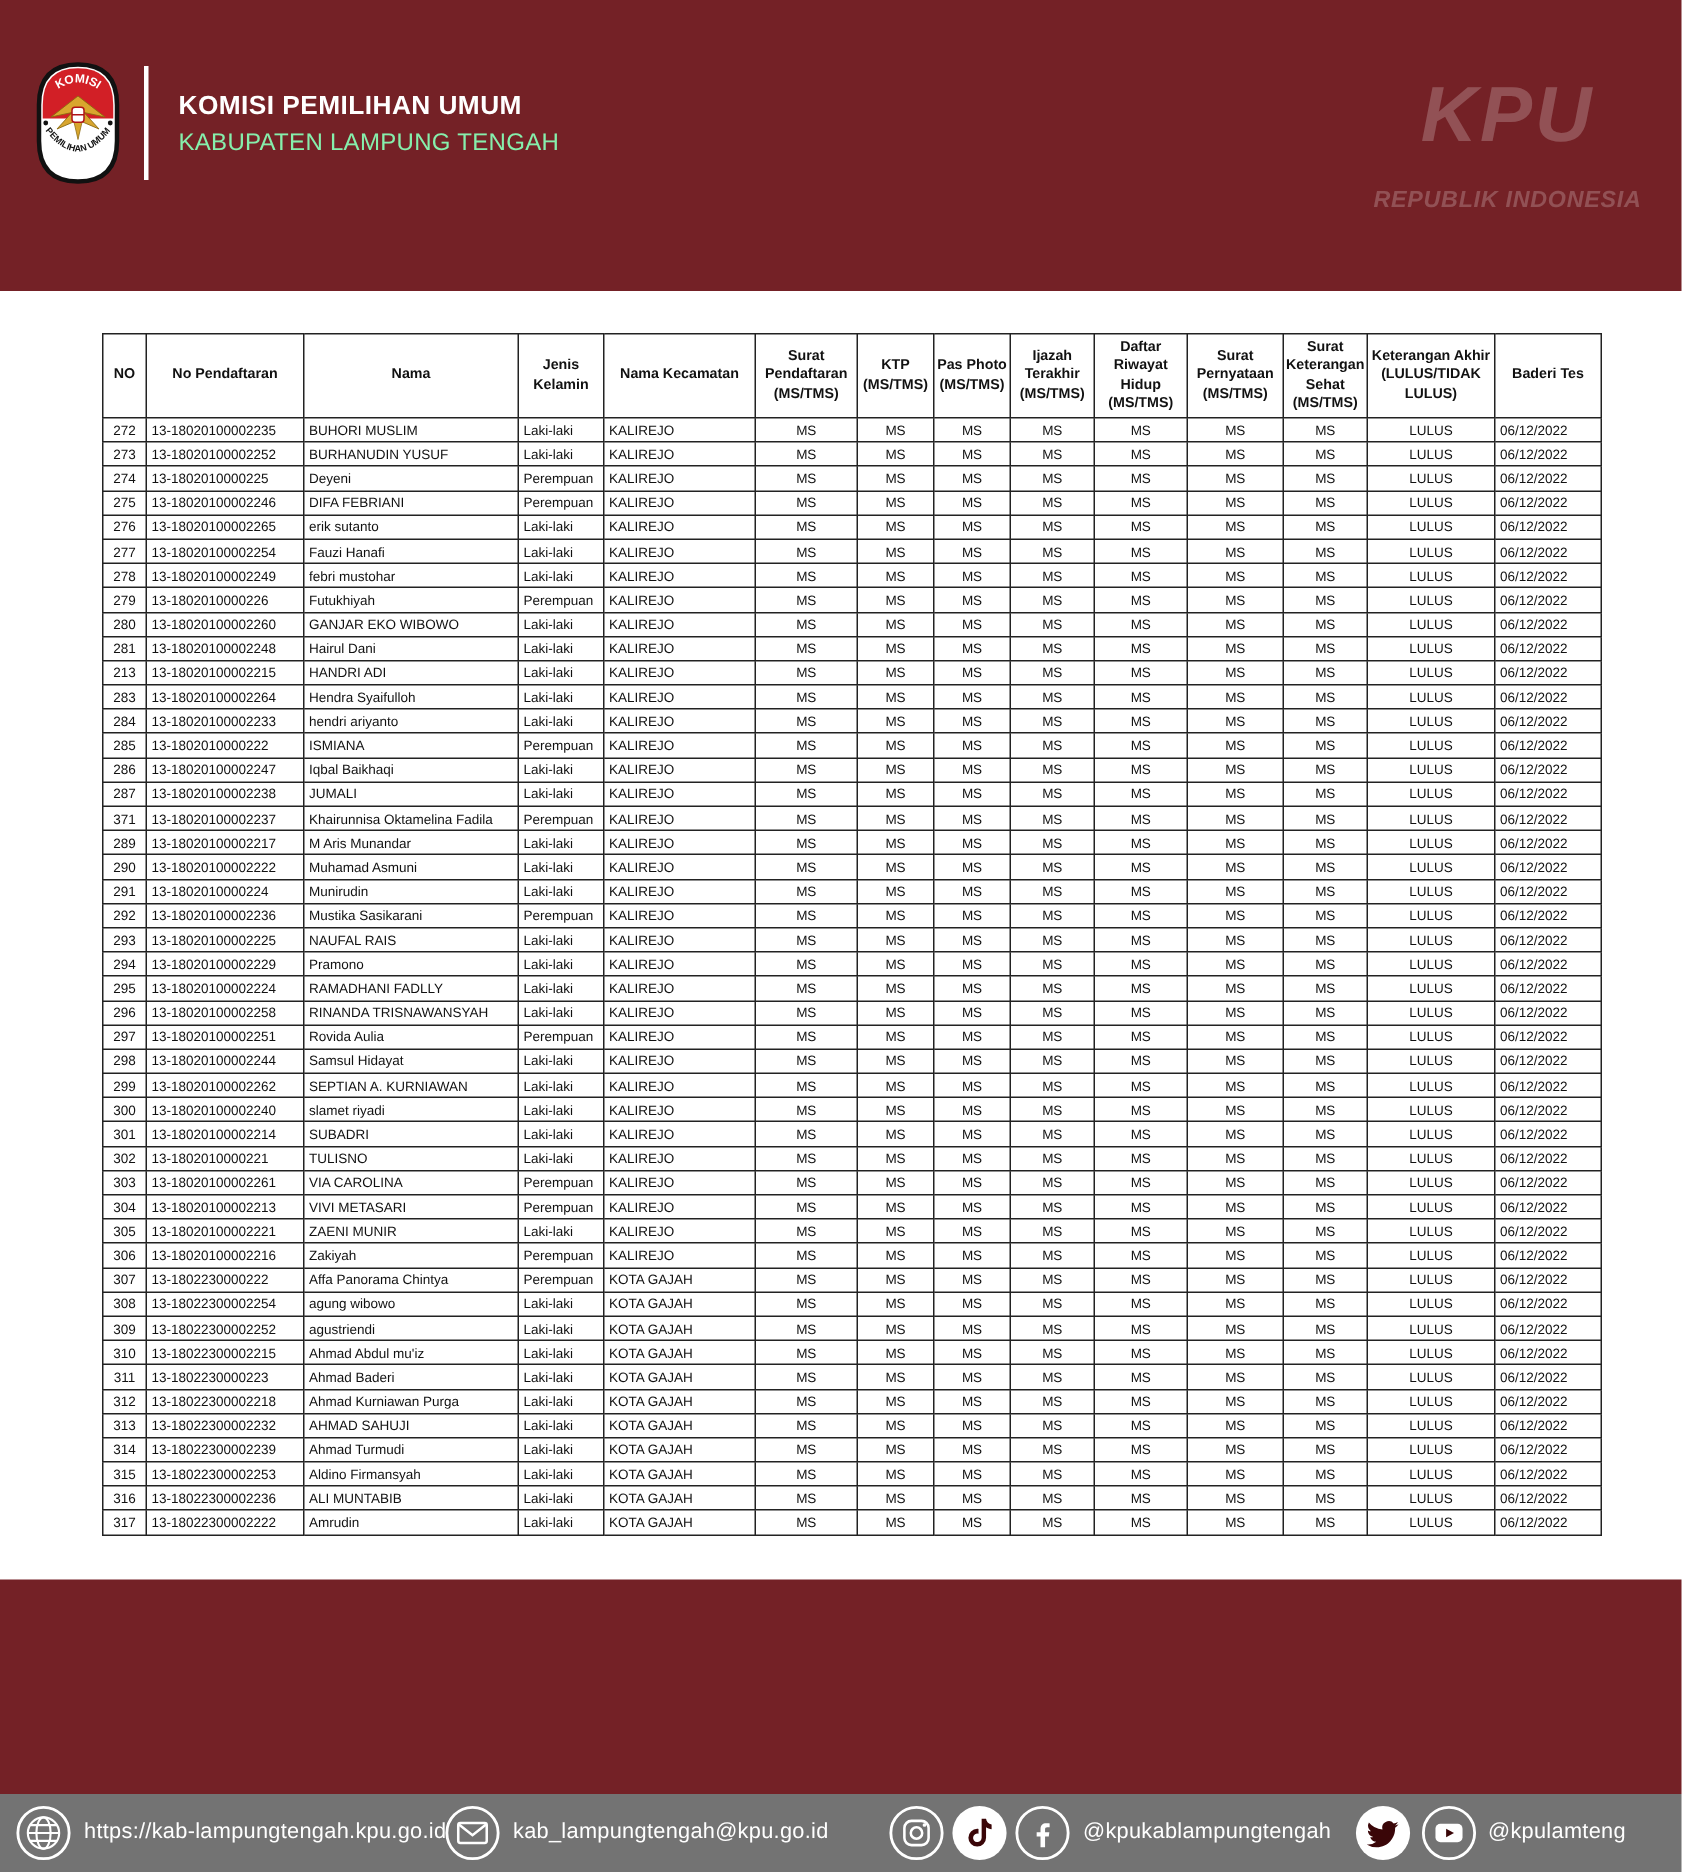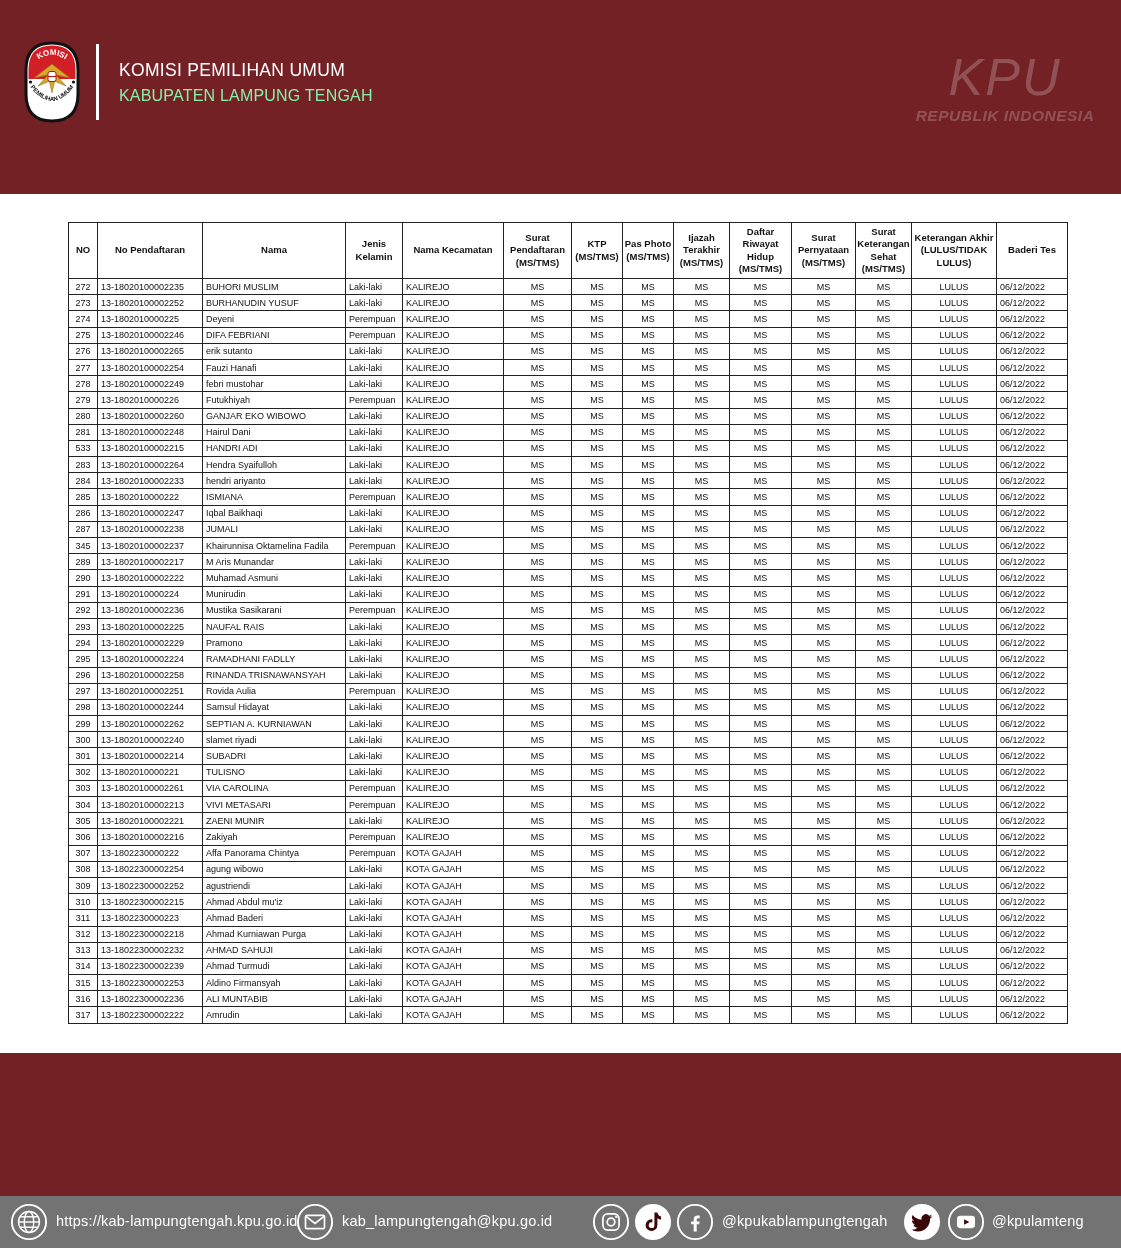--- a/index.html
+++ b/index.html
@@ -2,25 +2,25 @@
 <html><head>
 <meta charset="utf-8">
 <style>
   * { margin:0; padding:0; box-sizing:border-box; }
   html,body { width:1121px; background:#fff; }
   body { font-family:"Liberation Sans", sans-serif; position:relative; height:1248px; overflow:hidden; }
 
   .band-top { position:absolute; left:0; top:0; width:1121px; height:194px; background:#742126; }
   .kpu-logo { position:absolute; left:22px; top:40px; width:60px; height:84px; }
   .header-sep { position:absolute; left:96px; top:44px; width:3px; height:76px; background:#fff; }
-  .org-title { position:absolute; left:119px; top:60px; color:#fff; font-size:17.5px; font-weight:normal; letter-spacing:.3px;text-align:right; }
+  .org-title { position:absolute; left:119px; top:60px; color:#fff; font-size:17.5px; font-weight:bold; letter-spacing:.3px;text-align:right; }
   .org-subtitle { position:absolute; left:119px; top:87px; color:#86efac; font-size:16px; font-weight:400; letter-spacing:.2px; }
   .watermark { position:absolute; left:905px; top:50px; width:200px; text-align:center; color:rgba(255,255,255,0.22); font-style:italic; }
-  .watermark .wm-kpu { font-size:52px; font-weight:normal; letter-spacing:2px; line-height:1.05; }
-  .watermark .wm-sub { font-size:15.5px; font-weight:bold; letter-spacing:.5px; margin-top:2px; }
+  .watermark .wm-kpu { font-size:52px; font-weight:bold; letter-spacing:2px; line-height:1.05; }
+  .watermark .wm-sub { font-size:15.5px; font-weight:bold; letter-spacing:.5px; margin-top:20px; }
 
   table.results { position:absolute; left:68px; top:222px; width:999px; border-collapse:collapse; table-layout:fixed; }
   table.results th, table.results td { border:1px solid #222; overflow:hidden; }
   table.results th { font-size:9.5px; font-weight:bold; text-align:center; vertical-align:middle; white-space:pre-line; line-height:1.3; height:56px; padding:1px 1px; color:#111; }
   table.results td { font-size:9px; color:#111; white-space:nowrap; padding:0 3px; vertical-align:middle; }
   table.results tbody tr { height:16.2px; }
   table.results td:nth-child(1) { text-align:center; padding:0 1px; }
   table.results td:nth-child(2), table.results td:nth-child(3),
   table.results td:nth-child(4), table.results td:nth-child(5) { text-align:left; }
   table.results td:nth-child(n+6):nth-child(-n+13) { text-align:center; }
@@ -276,21 +276,21 @@
         <td>MS</td>
         <td>MS</td>
         <td>MS</td>
         <td>MS</td>
         <td>MS</td>
         <td>MS</td>
         <td>LULUS</td>
         <td>06/12/2022</td>
       </tr>
       <tr>
-        <td>533</td>
+        <td>213</td>
         <td>13-18020100002215</td>
         <td>HANDRI ADI</td>
         <td>Laki-laki</td>
         <td>KALIREJO</td>
         <td>MS</td>
         <td>MS</td>
         <td>MS</td>
         <td>MS</td>
         <td>MS</td>
         <td>MS</td>
@@ -372,21 +372,21 @@
         <td>MS</td>
         <td>MS</td>
         <td>MS</td>
         <td>MS</td>
         <td>MS</td>
         <td>MS</td>
         <td>LULUS</td>
         <td>06/12/2022</td>
       </tr>
       <tr>
-        <td>345</td>
+        <td>371</td>
         <td>13-18020100002237</td>
         <td>Khairunnisa Oktamelina Fadila</td>
         <td>Perempuan</td>
         <td>KALIREJO</td>
         <td>MS</td>
         <td>MS</td>
         <td>MS</td>
         <td>MS</td>
         <td>MS</td>
         <td>MS</td>

